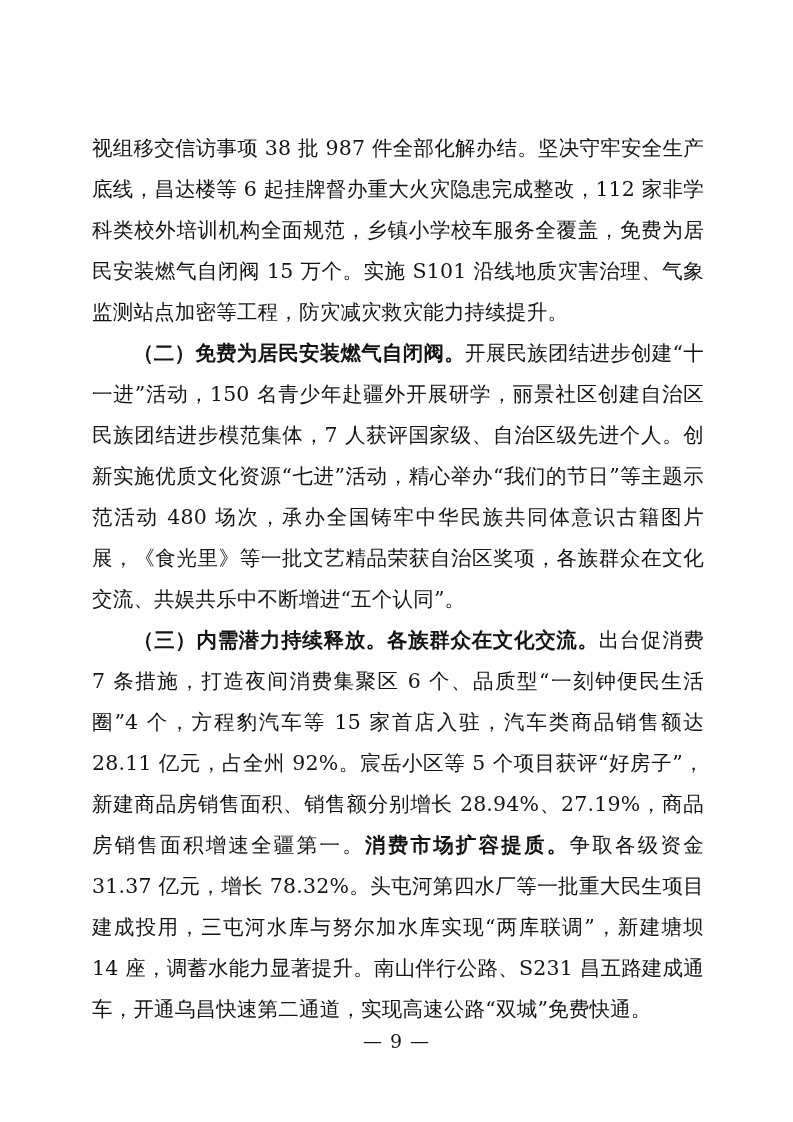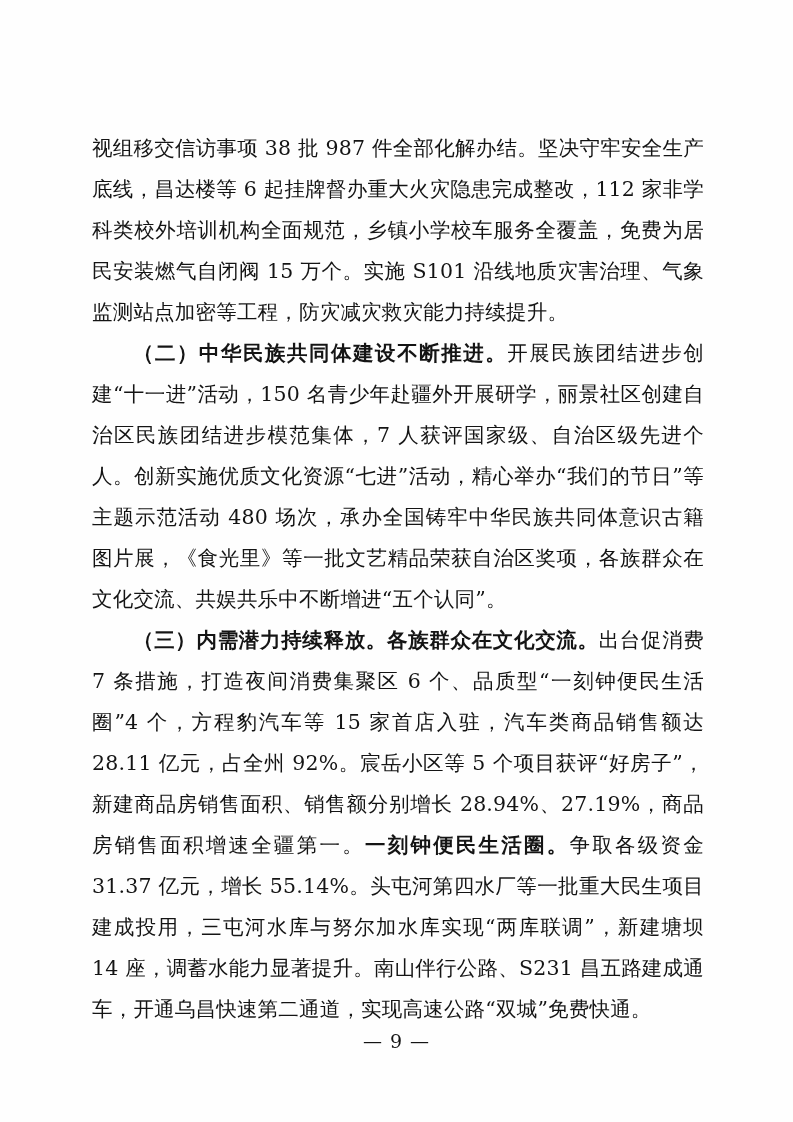--- a/index.html
+++ b/index.html
@@ -62,23 +62,23 @@
 <body>
 
 <div class="page">
   <div class="content">
 
     <p class="para">
       <span>视组移交信访事项 38 批 987 件全部化解办结。坚决守牢安全生产底线，昌达楼等 6 起挂牌督办重大火灾隐患完成整改，112 家非学科类校外培训机构全面规范，乡镇小学校车服务全覆盖，免费为居民安装燃气自闭阀 15 万个。实施 S101 沿线地质灾害治理、气象监测站点加密等工程，防灾减灾救灾能力持续提升。</span>
     </p>
 
     <p class="para indent">
-      <span class="bold">（二）中华民族共同体建设不断推进。</span><span>开展民族团结进步创建“十一进”活动，150 名青少年赴疆外开展研学，丽景社区创建自治区民族团结进步模范集体，7 人获评国家级、自治区级先进个人。创新实施优质文化资源“七进”活动，精心举办“我们的节日”等主题示范活动 480 场次，承办全国铸牢中华民族共同体意识古籍图片展，《食光里》等一批文艺精品荣获自治区奖项，各族群众在文化交流、共娱共乐中不断增进“五个认同”。</span>
+      <span class="bold">（二）免费为居民安装燃气自闭阀。</span><span>开展民族团结进步创建“十一进”活动，150 名青少年赴疆外开展研学，丽景社区创建自治区民族团结进步模范集体，7 人获评国家级、自治区级先进个人。创新实施优质文化资源“七进”活动，精心举办“我们的节日”等主题示范活动 480 场次，承办全国铸牢中华民族共同体意识古籍图片展，《食光里》等一批文艺精品荣获自治区奖项，各族群众在文化交流、共娱共乐中不断增进“五个认同”。</span>
     </p>
 
     <p class="para indent">
-      <span class="bold">（三）内需潜力持续释放。各族群众在文化交流。</span><span>出台促消费 7 条措施，打造夜间消费集聚区 6 个、品质型“一刻钟便民生活圈”4 个，方程豹汽车等 15 家首店入驻，汽车类商品销售额达 28.11 亿元，占全州 92%。宸岳小区等 5 个项目获评“好房子”，新建商品房销售面积、销售额分别增长 28.94%、27.19%，商品房销售面积增速全疆第一。</span><span class="bold">一刻钟便民生活圈。</span><span>争取各级资金 31.37 亿元，增长 55.14%。头屯河第四水厂等一批重大民生项目建成投用，三屯河水库与努尔加水库实现“两库联调”，新建塘坝 14 座，调蓄水能力显著提升。南山伴行公路、S231 昌五路建成通车，开通乌昌快速第二通道，实现高速公路“双城”免费快通。</span>
+      <span class="bold">（三）内需潜力持续释放。各族群众在文化交流。</span><span>出台促消费 7 条措施，打造夜间消费集聚区 6 个、品质型“一刻钟便民生活圈”4 个，方程豹汽车等 15 家首店入驻，汽车类商品销售额达 28.11 亿元，占全州 92%。宸岳小区等 5 个项目获评“好房子”，新建商品房销售面积、销售额分别增长 28.94%、27.19%，商品房销售面积增速全疆第一。</span><span class="bold">消费市场扩容提质。</span><span>争取各级资金 31.37 亿元，增长 78.32%。头屯河第四水厂等一批重大民生项目建成投用，三屯河水库与努尔加水库实现“两库联调”，新建塘坝 14 座，调蓄水能力显著提升。南山伴行公路、S231 昌五路建成通车，开通乌昌快速第二通道，实现高速公路“双城”免费快通。</span>
     </p>
 
   </div>
 
   <div class="pagenum">— 9 —</div>
 </div>
 
 </body></html>

